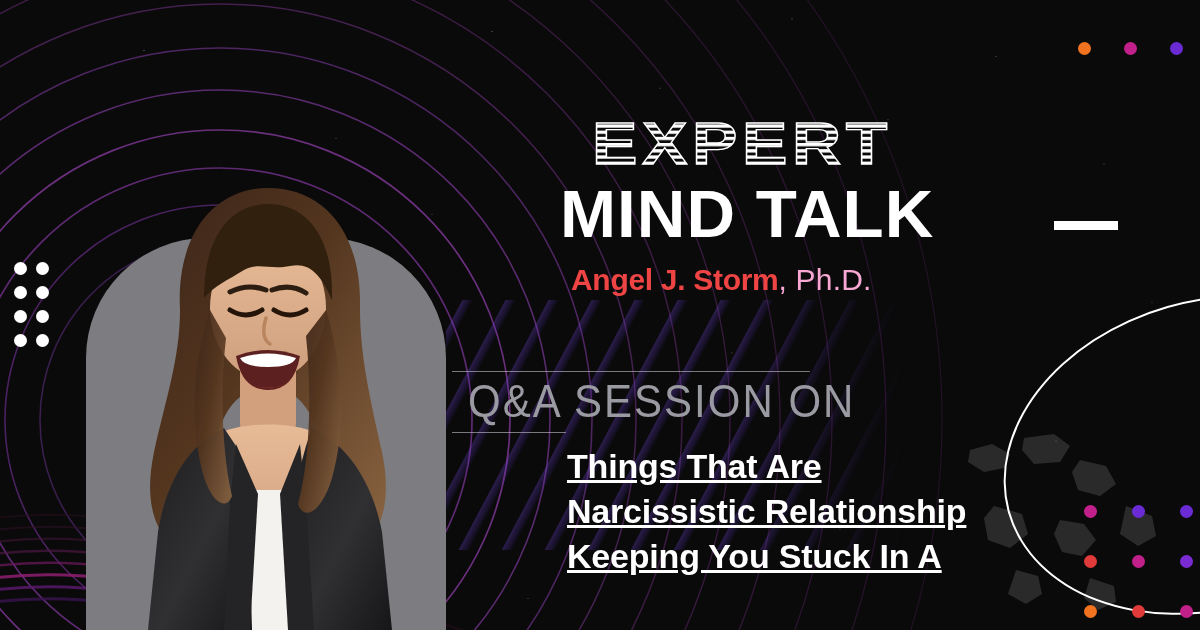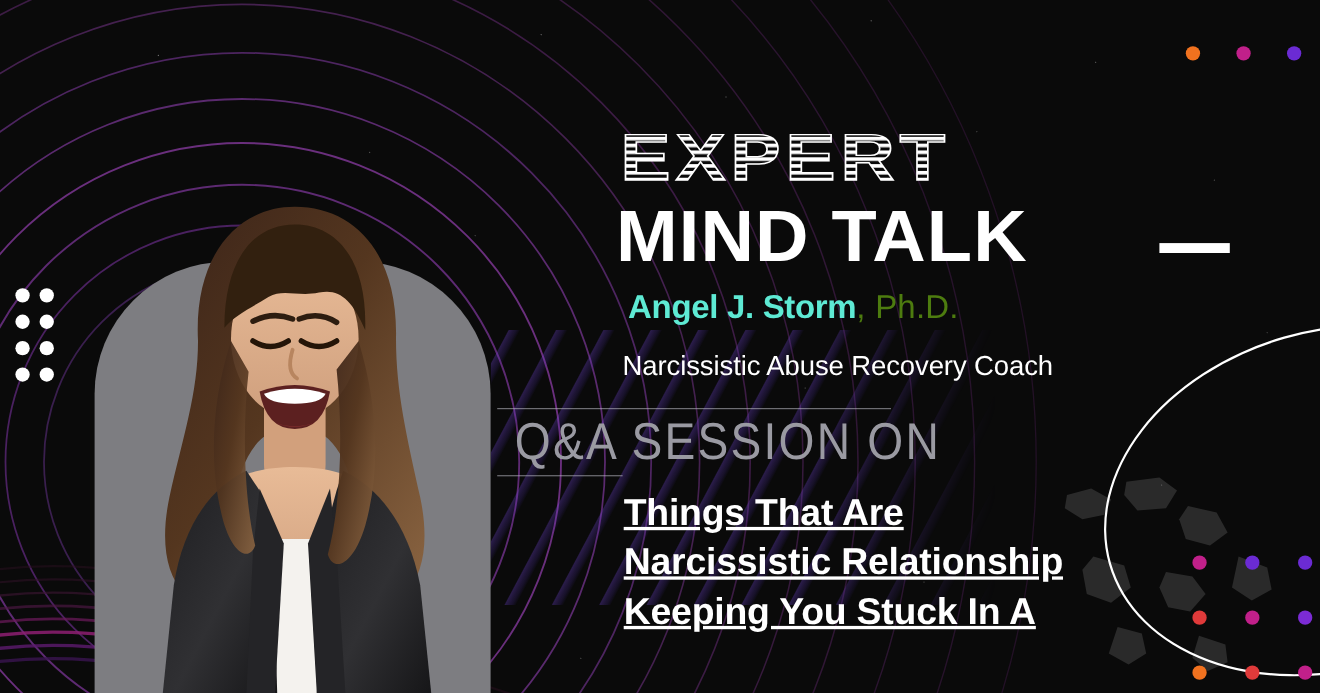--- a/index.html
+++ b/index.html
@@ -109,21 +109,21 @@
   }
   .portrait-photo{
     position:absolute;
     left:8px; top:-78px;
     width:348px; height:470px;
   }
   .portrait-photo svg{ width:100%; height:100%; }
 
   
   .title-expert{
-    position:absolute; left:564px; top:112px;
+    position:absolute; left:592px; top:112px;
     height:62px;
   }
   .title-expert svg{ height:62px; display:block; }
 
   .title-mindtalk{
     position:absolute; left:560px; top:181px;
     font-size:66px; font-weight:bold; color:#ffffff;
     letter-spacing:1px; line-height:1;
     font-family:"Liberation Sans", sans-serif;
     white-space:nowrap;
@@ -133,22 +133,22 @@
 
   .title-dash{
     position:absolute; left:1054px; top:221px;
     width:64px; height:9px; background:#ffffff;
   }
 
   .speaker-name{
     position:absolute; left:571px; top:265px;
     font-size:30px; line-height:1; white-space:nowrap;
   }
-  .speaker-name .nm{ color:#5eead4; font-weight:bold; letter-spacing:-.3px;margin-top:41px; }
-  .speaker-name .deg{ color:#4d7c0f; font-weight:normal; letter-spacing:.2px; }
+  .speaker-name .nm{ color:#ef4444; font-weight:bold; letter-spacing:-.3px;margin-top:41px; }
+  .speaker-name .deg{ color:#f9a8d4; font-weight:normal; letter-spacing:.2px; }
 
   .speaker-role{
     position:absolute; left:566px; top:319px;
     font-size:25px; color:#ffffff; font-weight:normal;
     letter-spacing:-.1px; white-space:nowrap;
   }
 
   .qa-rule-top{
     position:absolute; left:452px; top:371px;
     width:358px; height:1px; background:rgba(190,190,200,.62);
@@ -321,21 +321,20 @@
   </div>
 
   <div class="title-mindtalk">MIND TALK</div>
 
   <div class="title-dash"></div>
 
   <div class="speaker-name">
     <span class="nm">Angel J. Storm</span><span class="deg">, Ph.D.</span>
   </div>
 
-  <div class="speaker-role">Narcissistic Abuse Recovery Coach</div>
 
   <div class="qa-rule-top"></div>
   <div class="qa-label">Q&amp;A SESSION ON</div>
   <div class="qa-rule-bottom"></div>
 
   <div class="headline">
     <span class="ln">Things That Are</span>
     <span class="ln">Narcissistic Relationship</span>
     <span class="ln">Keeping You Stuck In A</span>
   </div>

